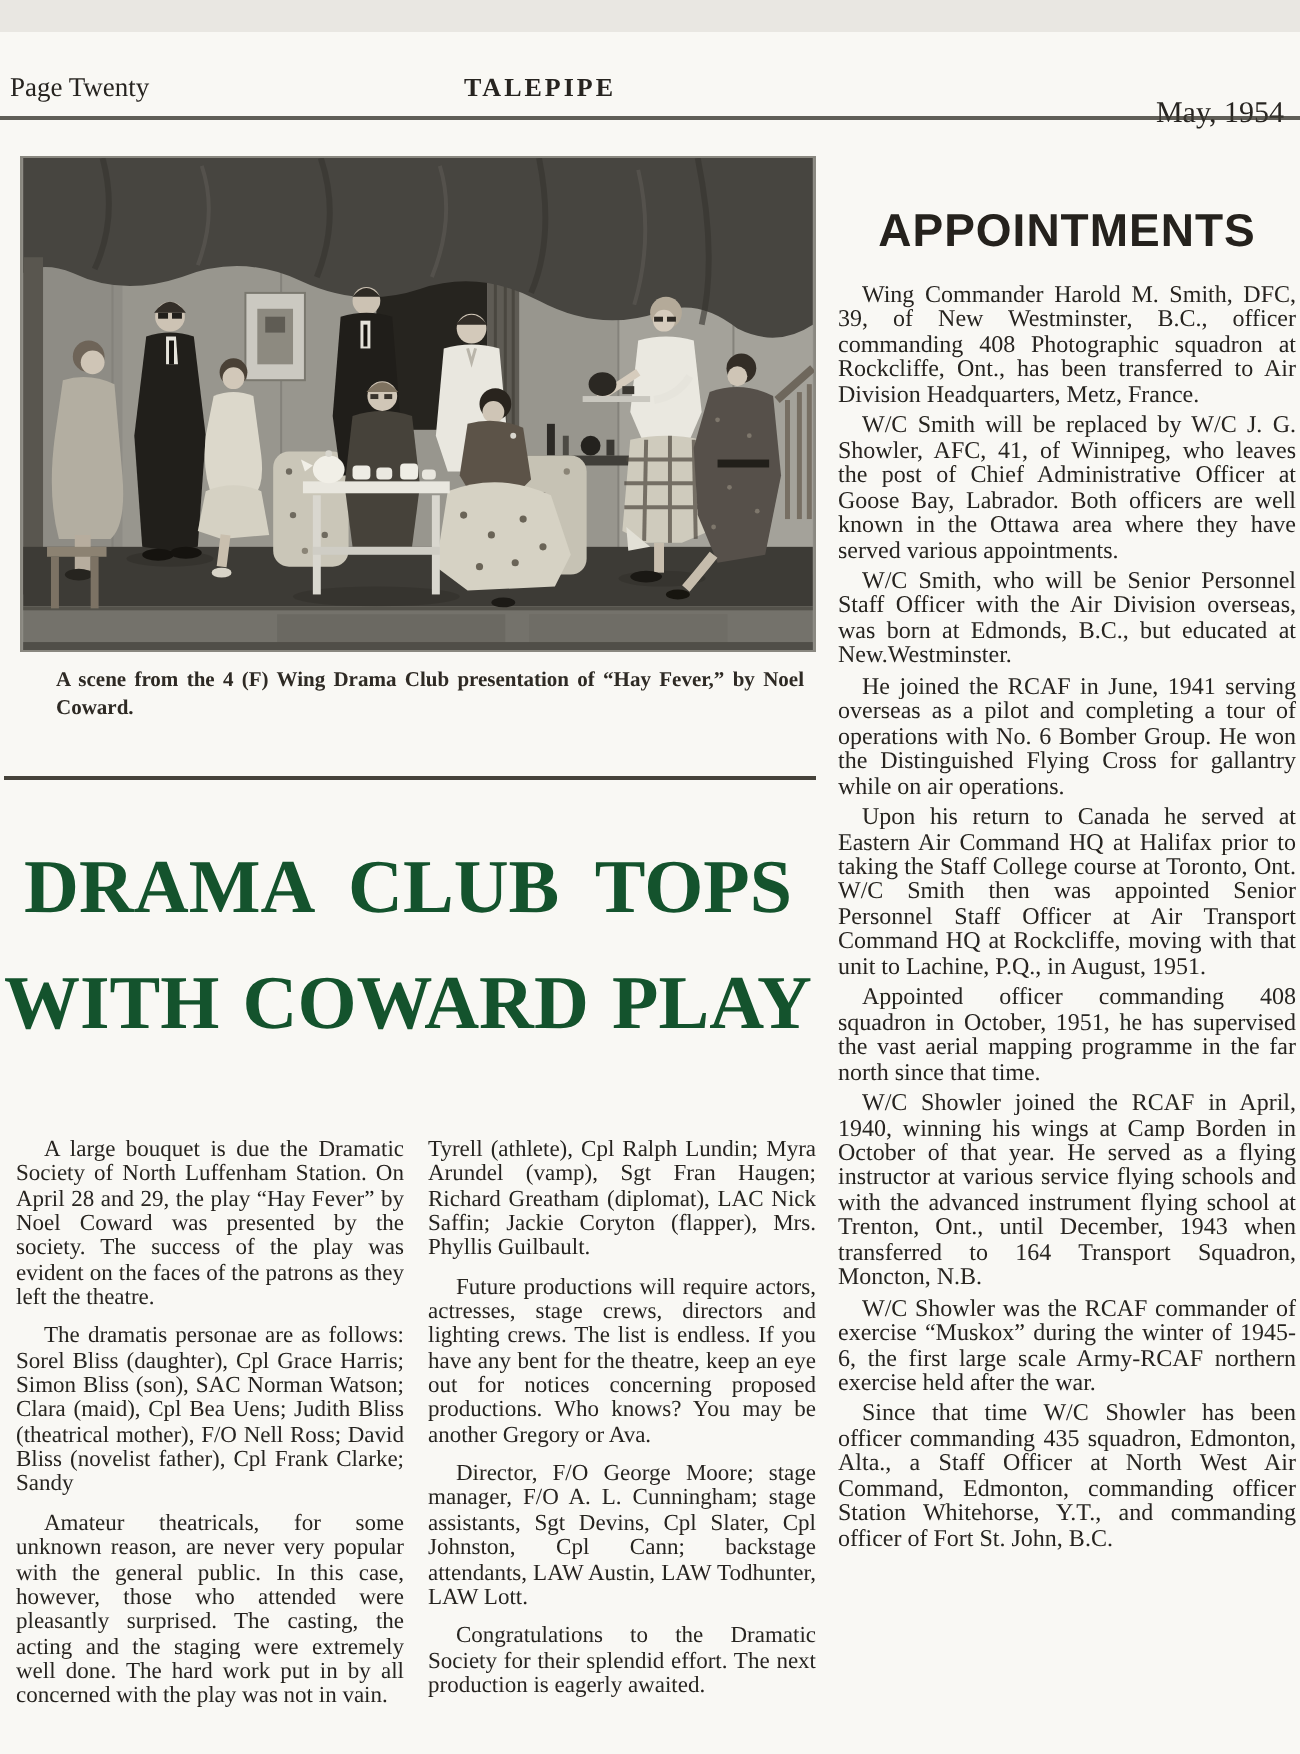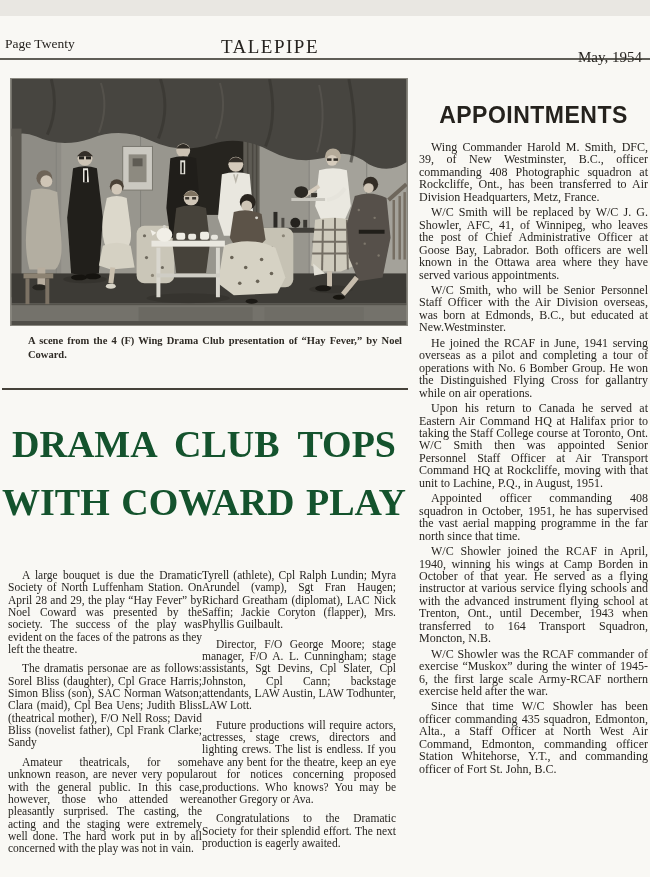--- a/index.html
+++ b/index.html
@@ -16,21 +16,21 @@
     background:#f9f8f4;
     color:#272420;
     overflow:hidden;
   }
   
   .masthead-row{
     position:absolute;left:0;top:17px;width:650px;height:22px;
   }
   .mast-left{position:absolute;left:5px;top:3px;font-size:13.5px;}
   .mast-center{position:absolute;left:0;width:540px;text-align:center;top:3px;
-    font-weight:normal;font-size:19px;letter-spacing:1.5px;}
+    font-weight:bold;font-size:13px;letter-spacing:1.5px;}
   .mast-right{position:absolute;right:8px;top:16px;font-size:15px;}
   .rule-top{position:absolute;left:0;top:42px;width:650px;height:2px;background:#3a372f;opacity:.8;}
 
   
   .photo-frame{
     position:absolute;left:10px;top:62px;width:398px;height:248px;
     background:#8f8d86;border:1px solid #8a8880;box-sizing:border-box;
   }
   .photo-frame svg{display:block;}
   .photo-caption{
@@ -47,21 +47,21 @@
   }
   .headline .hline{
     height:58px;line-height:58px;white-space:nowrap;
     text-align:justify;text-align-last:justify;
   }
   .headline .hline.first{padding:0 10px;}
 
   
   .drama-cols{
     position:absolute;left:8px;top:553px;width:400px;
-    display:flex;gap:0;
+    display:flex;gap:12px;
   }
   .dcol{width:194px;font-size:11.5px;line-height:12.35px;text-align:justify;}
   .dcol p{margin:0 0 7px 0;text-indent:14px;}
   .dcol.continuation p:first-child{text-indent:0;}
 
   
   .air-col{
     position:absolute;left:419px;top:56px;width:229px;
   }
   .air-title{
@@ -315,22 +315,22 @@
   </div>
 
   <div class="drama-cols">
     <div class="dcol">
         <p>A large bouquet is due the Dramatic Society of North Luffenham Station.  On April 28 and 29, the play “Hay Fever” by Noel Coward was presented by the society.  The success of the play was evident on the faces of the patrons as they left the theatre.</p>
         <p>The dramatis personae are as follows: Sorel Bliss (daughter), Cpl Grace Harris; Simon Bliss (son), SAC Norman Watson; Clara (maid), Cpl Bea Uens; Judith Bliss (theatrical mother), F/O Nell Ross; David Bliss (novelist father), Cpl Frank Clarke; Sandy</p>
         <p>Amateur theatricals, for some unknown reason, are never very popular with the general public. In this case, however, those who attended were pleasantly surprised. The casting, the acting and the staging were extremely well done. The hard work put in by all concerned with the play was not in vain.</p>
       </div>
     <div class="dcol continuation">
         <p>Tyrell (athlete), Cpl Ralph Lundin; Myra Arundel (vamp), Sgt Fran Haugen; Richard Greatham (diplomat), LAC Nick Saffin; Jackie Coryton (flapper), Mrs. Phyllis Guilbault.</p>
+        <p>Future productions will require actors, actresses, stage crews, directors and lighting crews.  The list is endless.  If you have any bent for the theatre, keep an eye out for notices concerning proposed productions.   Who knows? You may be another Gregory or Ava.</p>
         <p>Director, F/O George Moore; stage manager, F/O A. L. Cunningham; stage assistants, Sgt Devins, Cpl Slater, Cpl Johnston, Cpl Cann; backstage attendants, LAW Austin, LAW Todhunter, LAW Lott.</p>
-        <p>Future productions will require actors, actresses, stage crews, directors and lighting crews.  The list is endless.  If you have any bent for the theatre, keep an eye out for notices concerning proposed productions.   Who knows? You may be another Gregory or Ava.</p>
         <p>Congratulations to the Dramatic Society for their splendid effort. The next production is eagerly awaited.</p>
       </div>
   </div>
 
   <aside class="air-col">
     <h2 class="air-title">
       <br>
       <span>APPOINTMENTS</span>
     </h2>
     <div class="air-body">

